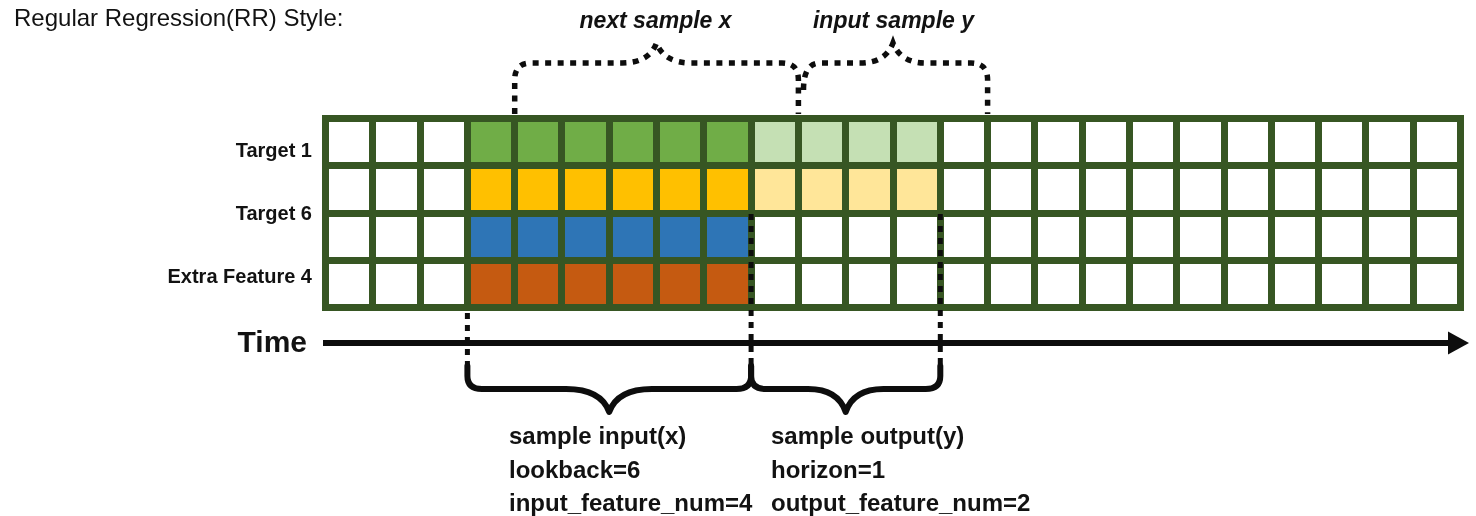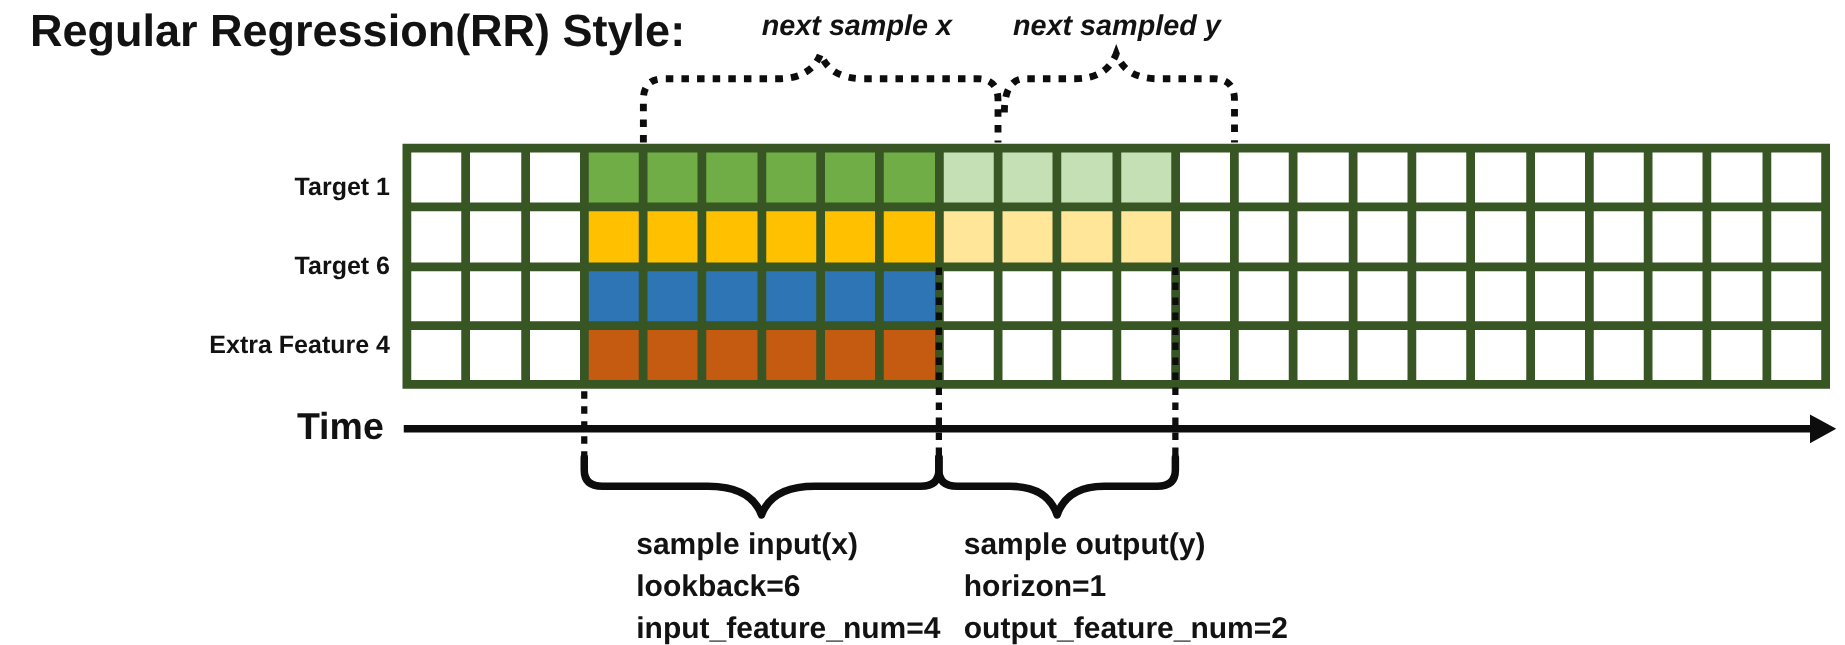--- a/index.html
+++ b/index.html
@@ -7,36 +7,36 @@
     position: relative;
     width: 1476px;
     height: 516px;
     background: #ffffff;
     overflow: hidden;
     font-family: "Liberation Sans", "DejaVu Sans", sans-serif;
     color: #121212;
   }
   .title {
     position: absolute;
-    left: 24px; top: 4px;
-    font-size: 36px;
-    font-weight: 700;
+    left: 14px; top: 4px;
+    font-size: 24px;
+    font-weight: 400;
     letter-spacing: 0px;
     white-space: nowrap;
   }
   .brace-label {
     position: absolute;
     top: 7px;
     text-align: center;
     font-style: italic;
     font-weight: 700;
     font-size: 23px;
     white-space: nowrap;
   }
-  .nsx { left: 543px; width: 285px; }
+  .nsx { left: 513px; width: 285px; }
   .nsy { left: 799px; width: 189px; }
   .row-labels {
     position: absolute;
     left: 0; top: 115px;
     width: 312px; height: 196px;
     box-sizing: border-box;
     padding: 7px 0;
     display: flex;
     flex-direction: column;
     gap: 7px;
@@ -85,21 +85,21 @@
   .output-txt { left: 771px; }
 </style>
 </head>
 <body>
 
 <div class="canvas">
 
   <div class="title">Regular Regression(RR) Style:</div>
 
   <div class="brace-label nsx">next sample x</div>
-  <div class="brace-label nsy">next sampled y</div>
+  <div class="brace-label nsy">input sample y</div>
 
   <div class="row-labels">
       <div class="row-label">Target 1</div>
       <div class="row-label">Target 6</div>
       <div class="row-label">Extra Feature 4</div>
     </div>
 
   <div class="grid" style="background-color: rgb(55, 86, 35); grid-template-columns: repeat(24, 1fr);">
       <div class="cell" style="background-color: rgb(255, 255, 255);"></div>
       <div class="cell" style="background-color: rgb(255, 255, 255);"></div>

